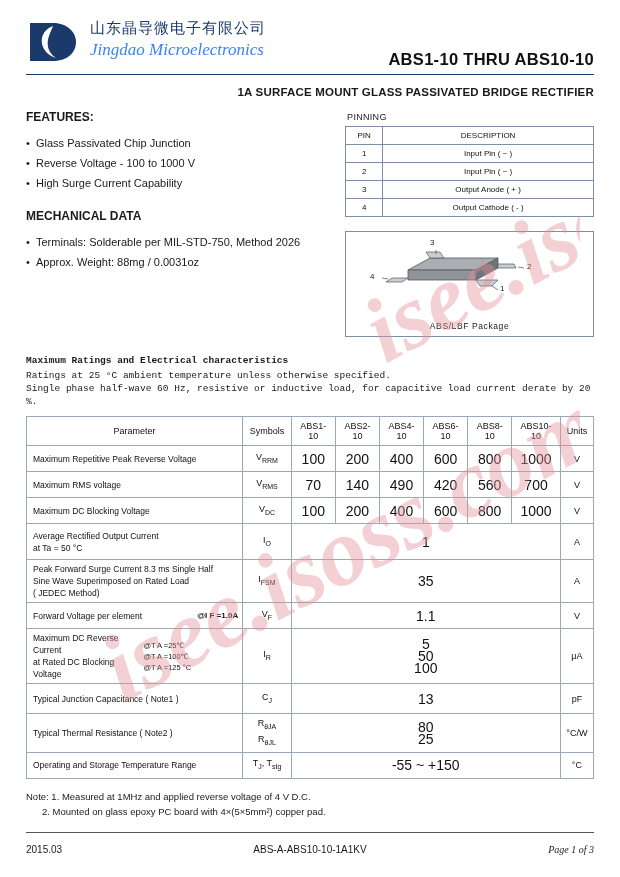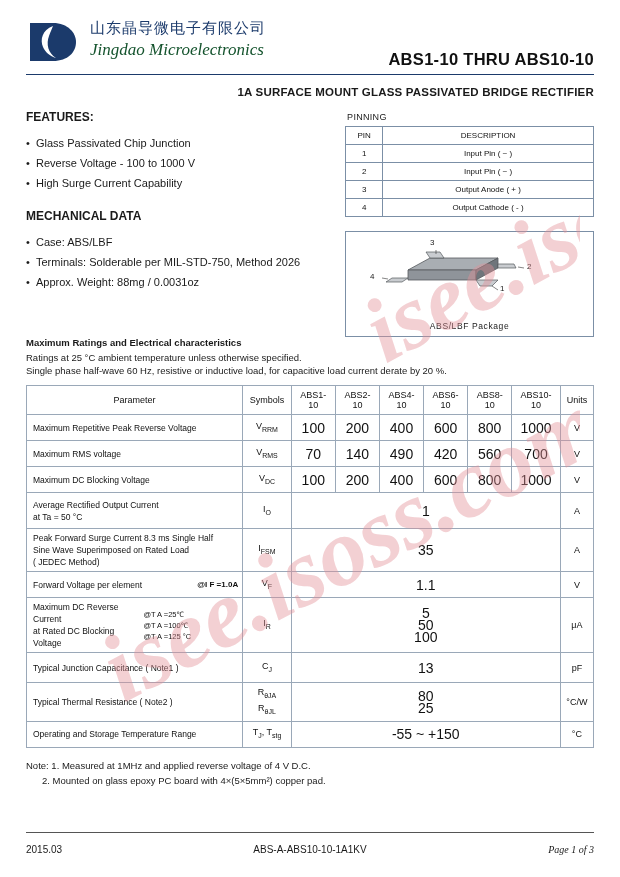--- a/index.html
+++ b/index.html
@@ -77,21 +77,21 @@
     font-family: "DejaVu Sans", sans-serif;
     font-size: 15px;
     color: #1b3a6b;
     letter-spacing: 1px;
     line-height: 20px;
   }
   .company .en {
     font-family: "Liberation Serif", serif;
     font-style: italic;
     font-size: 17px;
-    color: #14532d;
+    color: #3b82f6;
     line-height: 22px;
     margin-top: 1px;
   }
   .partno {
     margin-left: auto;
     font-family: "Liberation Sans", sans-serif;
     font-size: 16.5px;
     font-weight: bold;
     color: #111;
     align-self: flex-end;
@@ -182,20 +182,22 @@
     font-size: 8.5px;
     letter-spacing: 0.6px;
   }
   .pkg-num {
     position: absolute;
     font-size: 8px;
   }
 
   
   .ratings-intro {
+    margin-top: 18px;
+    font-family: Liberation Mono, monospace;
   }
   .ratings-intro .bold {
     font-size: 9.5px;
     font-weight: bold;
     margin-bottom: 3px;
   }
   .ratings-intro .line {
     font-size: 9.5px;
     line-height: 13px;
   }
@@ -319,21 +321,20 @@
     <div class="leftcol">
       <div class="h2">FEATURES:</div>
       <ul class="bullets">
         <li>Glass Passivated Chip Junction</li>
         <li>Reverse Voltage - 100 to 1000 V</li>
         <li>High Surge Current Capability</li>
       </ul>
 
       <div class="h2 mech">MECHANICAL DATA</div>
       <ul class="bullets">
-        <li>Case: ABS/LBF</li>
         <li>Terminals: Solderable per MIL-STD-750, Method 2026</li>
         <li>Approx. Weight: 88mg  / 0.0031oz</li>
       </ul>
     </div>
 
     <div class="rightcol">
       <div class="pinning-label">PINNING</div>
       <table class="pin">
         <thead>
           <tr>

